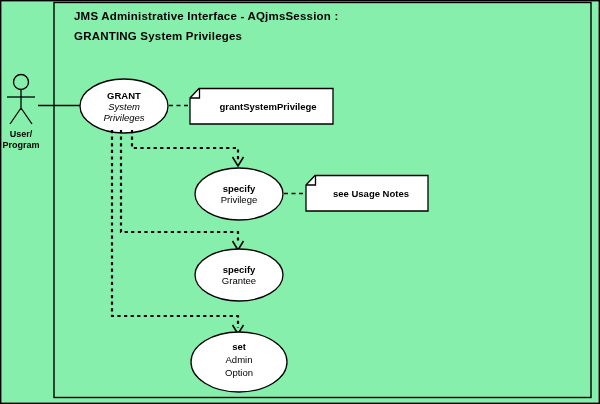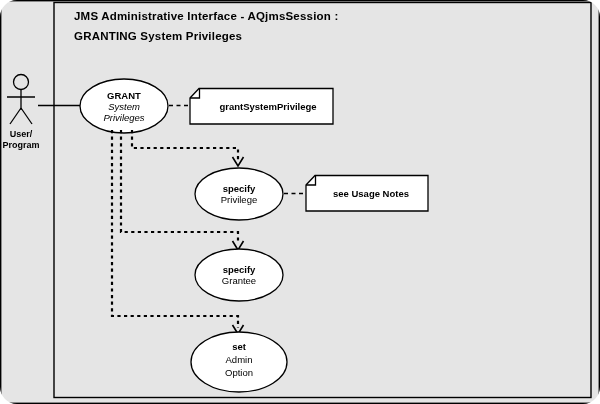--- a/index.html
+++ b/index.html
@@ -7,23 +7,22 @@
     padding: 0;
     background: #ffffff;
   }
   body {
     font-family: "Liberation Sans", sans-serif;
   }
   #canvas {
     position: relative;
     width: 600px;
     height: 404px;
-    background: #e5e5e5;
+    background: #86efac;
     overflow: hidden;
-    border-radius: 17px;
   }
   #diagram-svg {
     position: absolute;
     left: 0;
     top: 0;
     width: 600px;
     height: 404px;
   }
   .diagram-text {
     font-family: "Liberation Sans", sans-serif;

